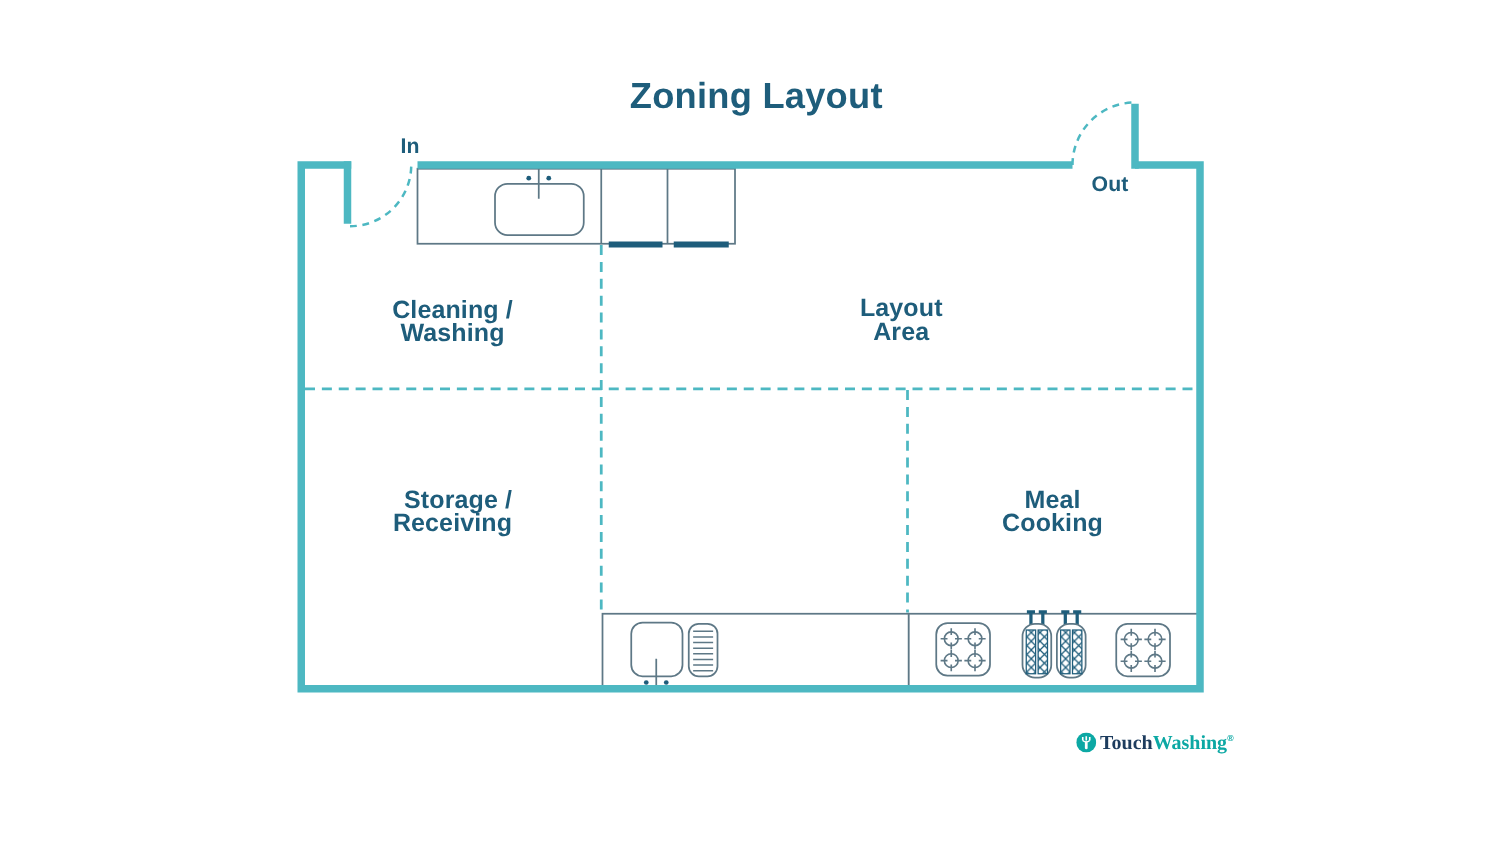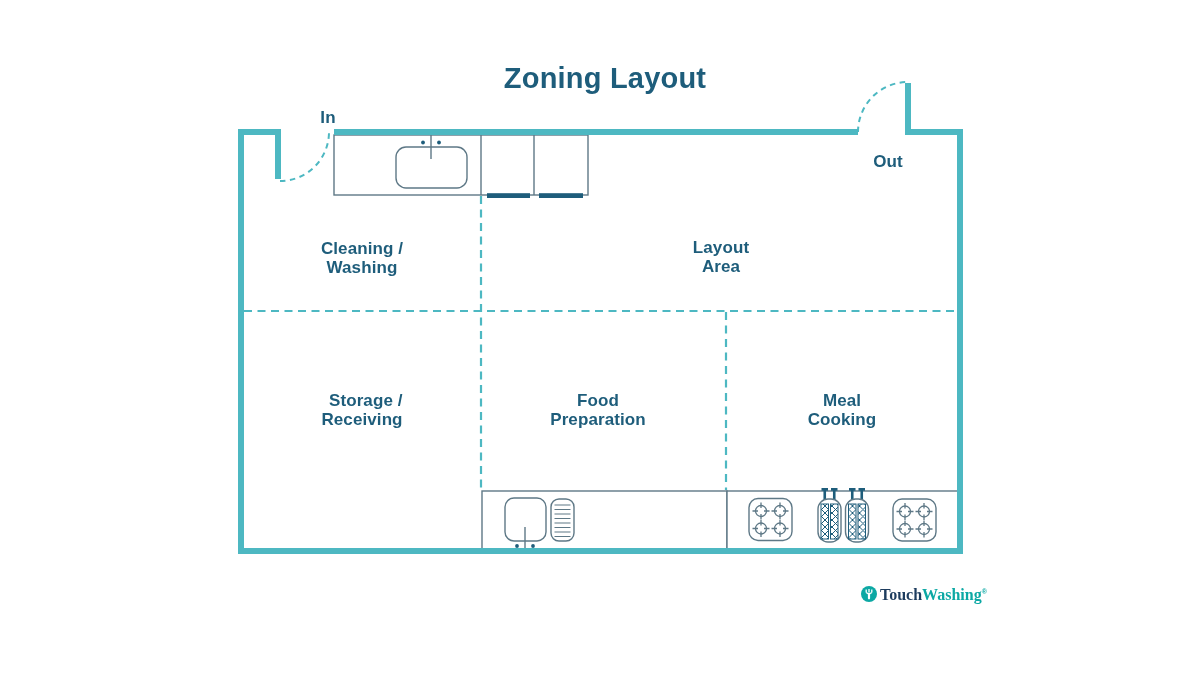--- a/index.html
+++ b/index.html
@@ -12,21 +12,21 @@
   }
   #plan-svg{position:absolute;left:0;top:0;}
   .label{
     position:absolute;
     transform:translate(-50%,-50%);
     color:#1e5d7b;
     font-weight:bold;
     text-align:center;
     white-space:pre-line;
     line-height:19px;
-    font-size:17px;
+    font-size:20px;
     letter-spacing:.1px;
   }
   .door-label{font-size:17px;line-height:17px;}
   #page-title{
     position:absolute;left:605px;top:78px;
     transform:translate(-50%,-50%);
     color:#1e5d7b;font-weight:bold;font-size:29px;
     white-space:nowrap;letter-spacing:.2px;
   }
   #brand-logo{
@@ -136,30 +136,28 @@
     </g>
     <g>
       <line x1="908" y1="135" x2="908" y2="83" stroke="#4db8c2" stroke-width="6"></line>
       <path d="M858,132 A50,50 0 0 1 908,82" fill="none" stroke="#4db8c2" stroke-width="2" stroke-dasharray="5.5 4.5"></path>
     </g>
   </svg>
 
   <div id="page-title">Zoning Layout</div>
 
   <div class="label door-label" style="left:305px;top:117px;margin-left:23px;">In</div>
-  <div class="label door-label" style="left:888px;top:147px;margin-top:14px;">Out</div>
+  <div class="label door-label" style="left:888px;top:147px;">Out</div>
 
   <div class="label" style="left:362px;top:258px;">Cleaning /
 Washing</div>
   <div class="label" style="left:721px;top:257px;">Layout
 Area</div>
   <div class="label" style="left:362px;top:410px;text-align:right;">Storage /
 Receiving</div>
-  <div class="label" style="left:598px;top:410px;">Food
-Preparation</div>
   <div class="label" style="left:842px;top:410px;">Meal
 Cooking</div>
 
   <div id="brand-logo">
     <svg width="16" height="16" viewBox="0 0 16 16">
       <circle cx="8" cy="8" r="8" fill="#0ca8a4"></circle>
       <path d="M5.2,3.6 V6.4 M8,3 V6.4 M10.8,3.6 V6.4" stroke="#ffffff" stroke-width="1.3" fill="none"></path>
       <path d="M5.2,6.4 Q8,8.8 10.8,6.4" stroke="#ffffff" stroke-width="1.3" fill="none"></path>
       <rect x="6.9" y="7.2" width="2.2" height="6.2" rx="1.1" fill="#ffffff"></rect>
     </svg>

